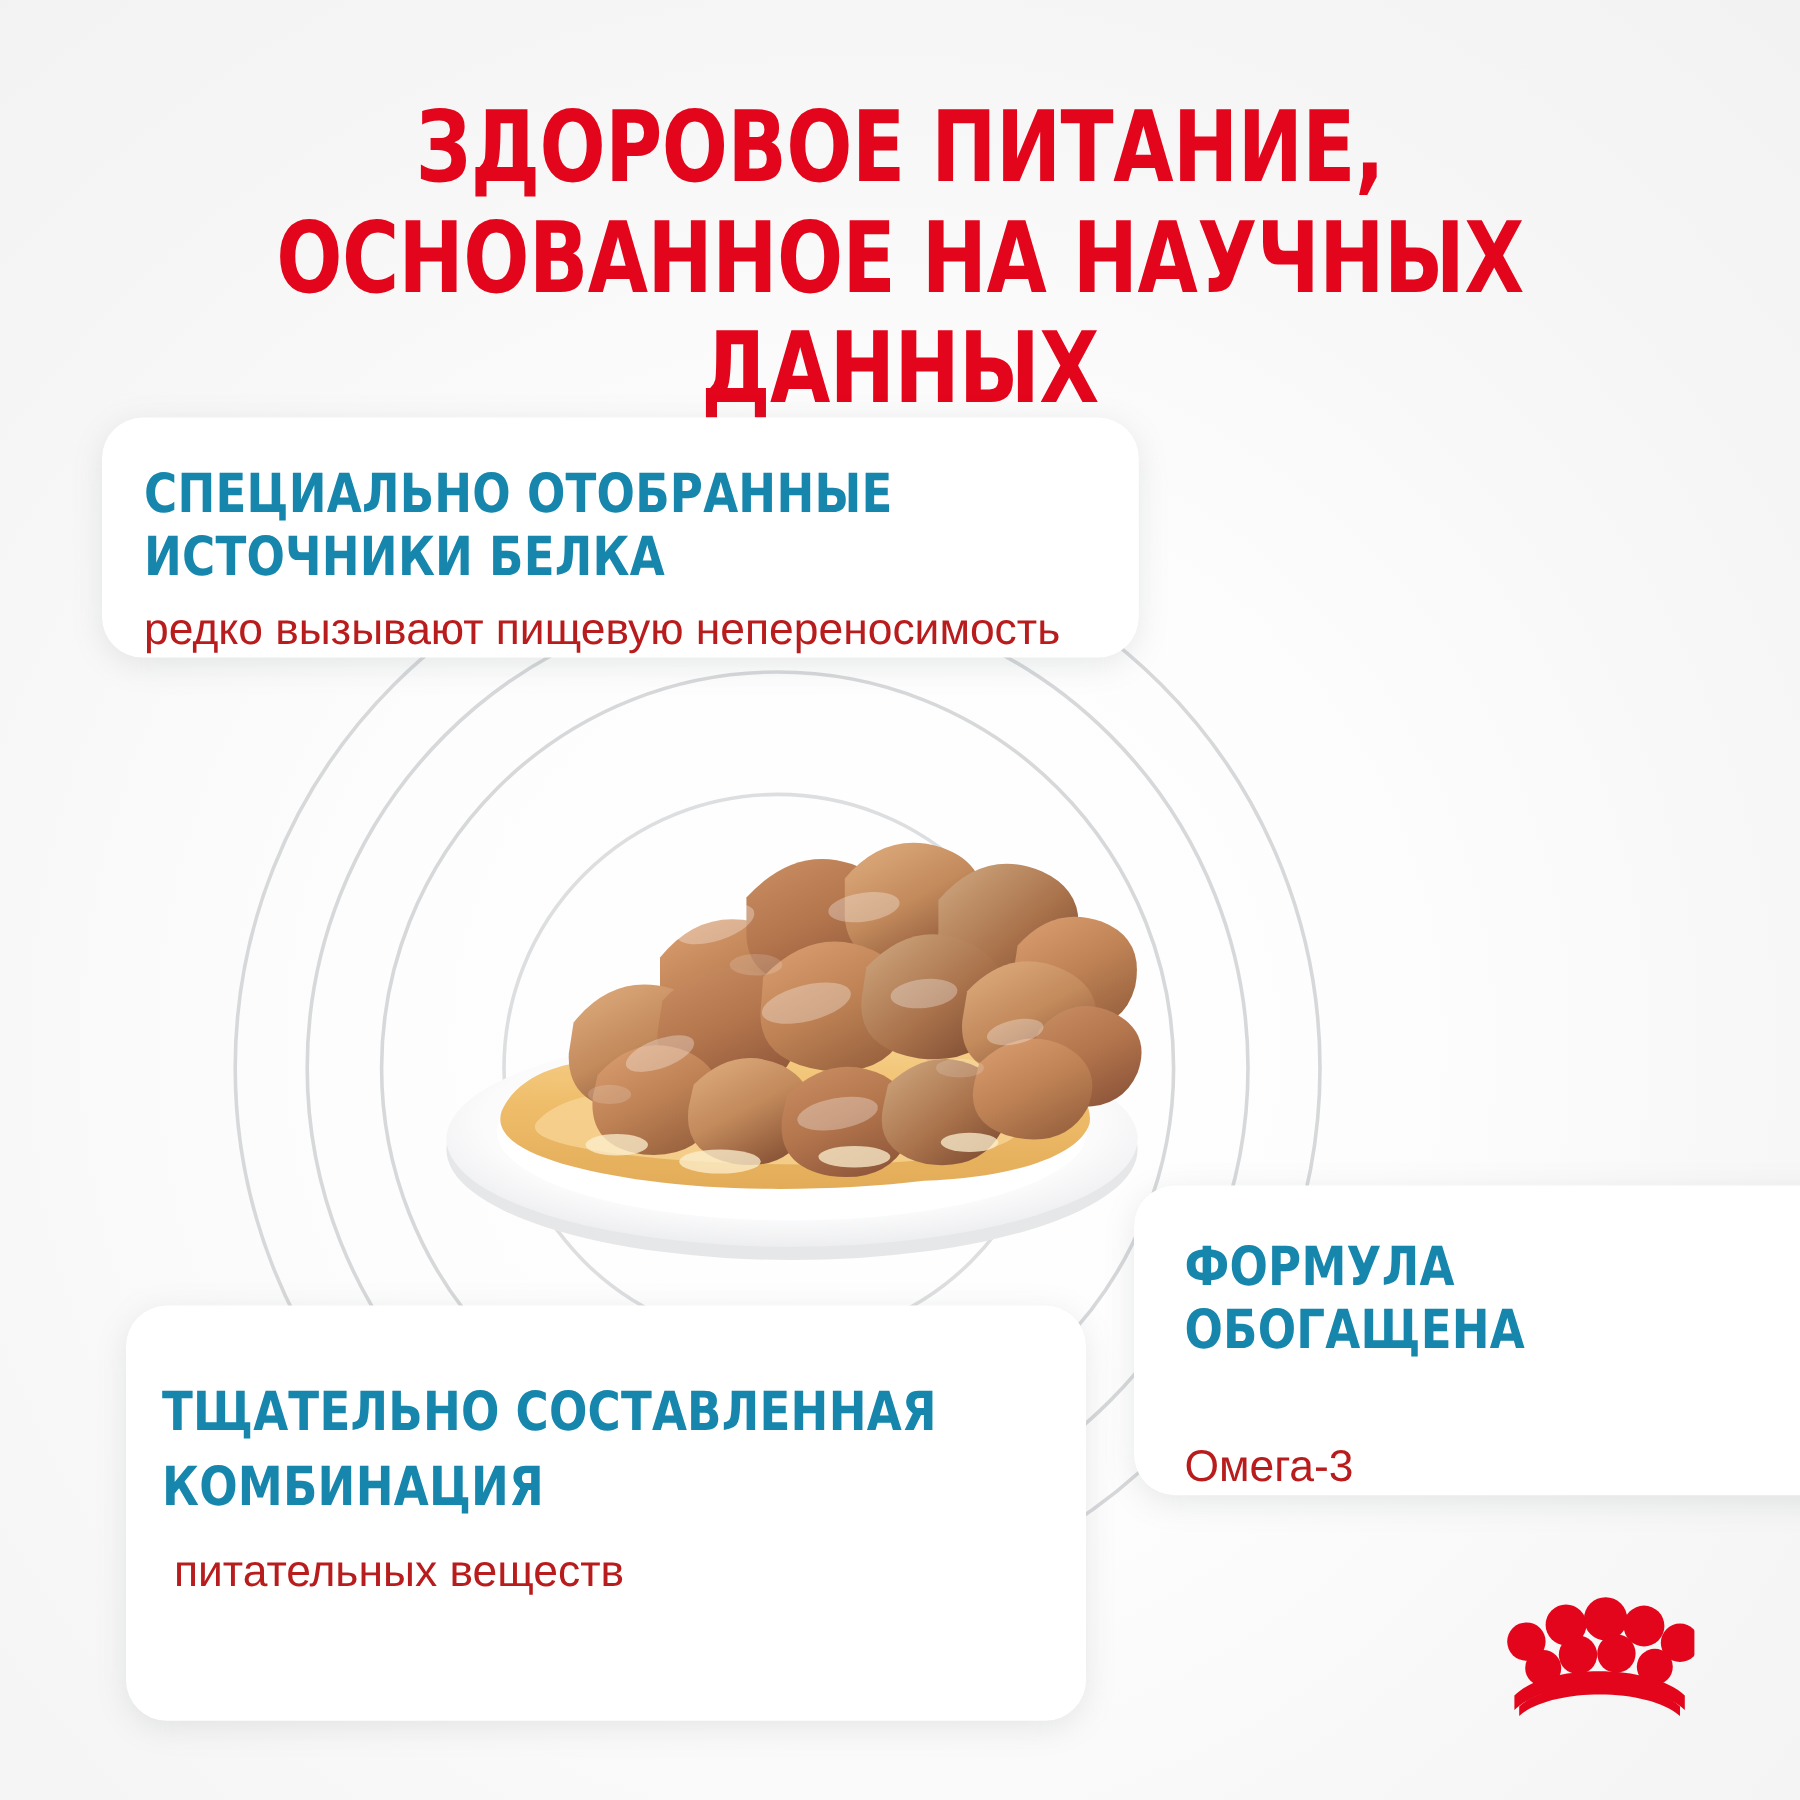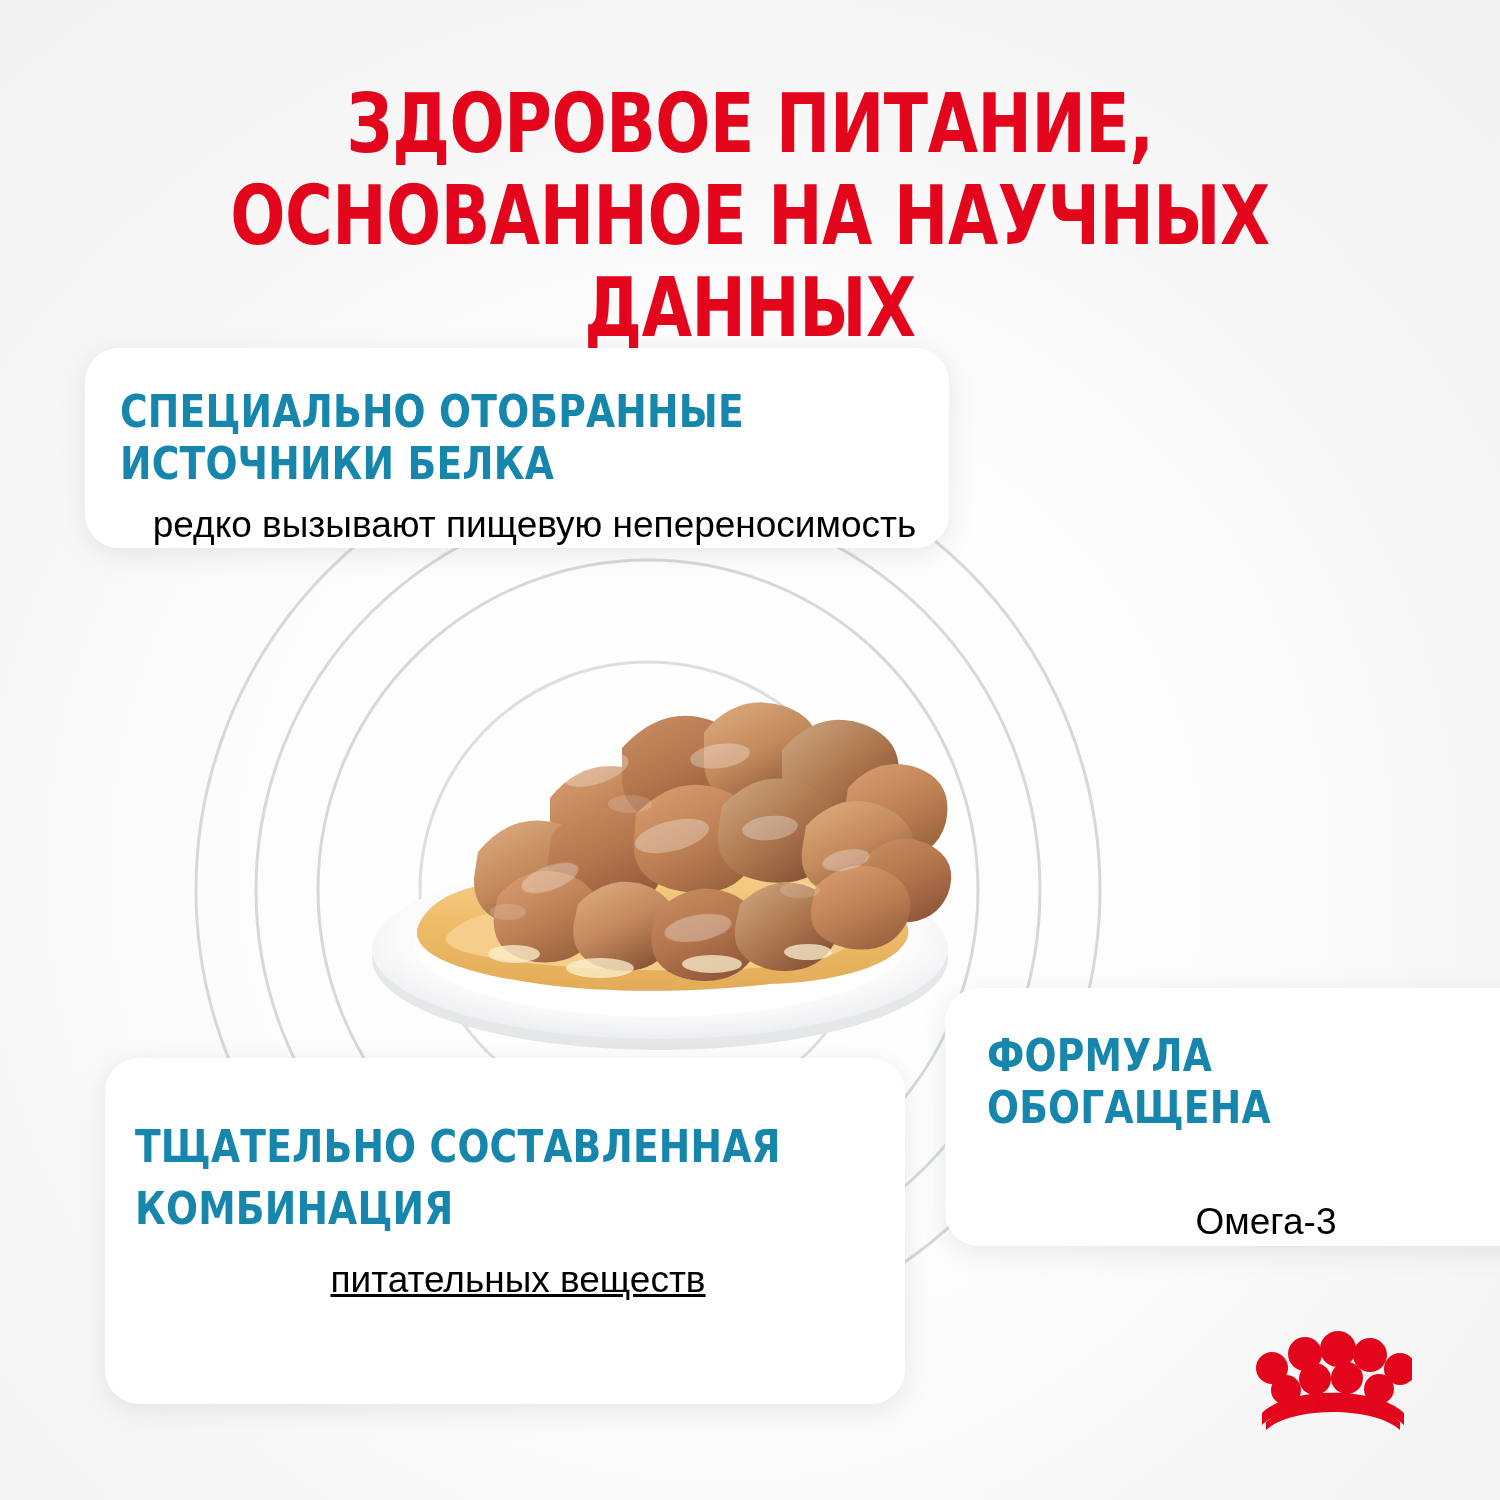--- a/index.html
+++ b/index.html
@@ -64,40 +64,39 @@
   }
   .card h3 {
     color:#1686ac;
     font-family:"Liberation Sans Narrow","DejaVu Sans Condensed","Liberation Sans",sans-serif;
     font-weight:bold;
     letter-spacing:0.2px;
     transform:scaleX(0.93);
     transform-origin:left center;
   }
   .card p {
-    color:#000000;
+    color:#b91c1c;
     font-weight:normal;
-    text-align:center;
   }
 
   #card-protein {
     left:85px;  top:348px;
     width:864px; height:200px;
     border-radius:34px;
   }
   #card-protein h3 { font-size:45px; line-height:52px; margin:38px 0 0 35px; }
   #card-protein p  { font-size:37px; line-height:46px; margin:12px 0 0 35px; }
 
   #card-combo {
-    left:105px; top:1058px;
+    left:105px; top:1088px;
     width:800px; height:346px;
     border-radius:34px;
   }
   #card-combo h3 { font-size:45px; line-height:62px; margin:58px 0 0 30px; }
-  #card-combo p  { font-size:37px; line-height:55px; margin:12px 0 0 26px;text-decoration:underline; }
+  #card-combo p  { font-size:37px; line-height:55px; margin:12px 0 0 40px; }
 
   #card-omega {
     left:945px; top:988px;
     width:600px; height:258px;
     border-radius:34px 0 0 34px;
   }
   #card-omega h3 { font-size:45px; line-height:52px; margin:42px 0 0 42px; }
   #card-omega p  { font-size:37px; line-height:52px; margin:10px 0 0 42px; }
 
   

